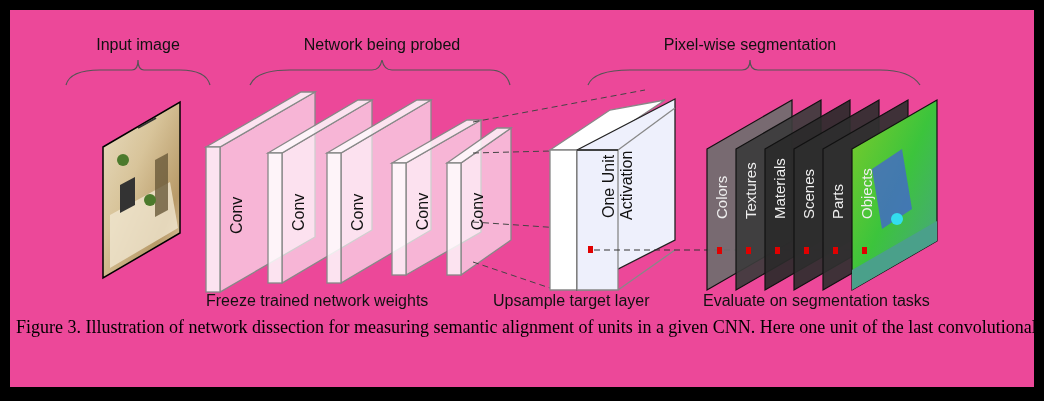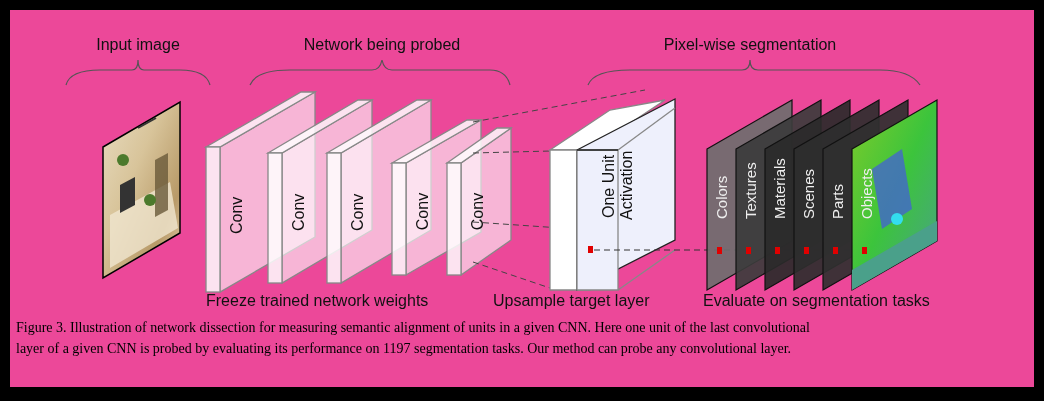--- a/index.html
+++ b/index.html
@@ -7,21 +7,21 @@
   #sheet {
     position: absolute; left: 10px; top: 10px; width: 1024px; height: 377px;
     background: #ec4899;
   }
   #fig { position: absolute; left: 0; top: 0; }
   .lbl { font-family: "Liberation Sans", sans-serif; font-size: 16px; fill: #111; }
   .vlbl { font-family: "Liberation Sans", sans-serif; font-size: 16px; fill: #111; }
   .vlbl-w { font-family: "Liberation Sans", sans-serif; font-size: 15px; fill: #eee; }
   #caption {
     position: absolute; left: 6px; top: 307px; width: 1010px;
-    font-family: "Liberation Serif", serif; font-size: 14px; line-height: 21px;
+    font-family: "Liberation Serif", serif; font-size: 18px; line-height: 21px;
     color: #000; margin: 0; white-space: nowrap;
   }
   #caption span { display: block; }
 </style>
 </head>
 <body>
 
 <div id="sheet">
   <svg id="fig" width="1024" height="300" viewBox="0 0 1024 300">
     <defs>
@@ -147,15 +147,14 @@
         </g>
       </g>
 
     <text class="lbl" x="196" y="296">Freeze trained network weights</text>
     <text class="lbl" x="483" y="296">Upsample target layer</text>
     <text class="lbl" x="693" y="296">Evaluate on segmentation tasks</text>
   </svg>
 
   <p id="caption">
     <span>Figure 3. Illustration of network dissection for measuring semantic alignment of units in a given CNN. Here one unit of the last convolutional</span>
-    <span>layer of a given CNN is probed by evaluating its performance on 1197 segmentation tasks. Our method can probe any convolutional layer.</span>
   </p>
 </div>
 
 </body></html>

